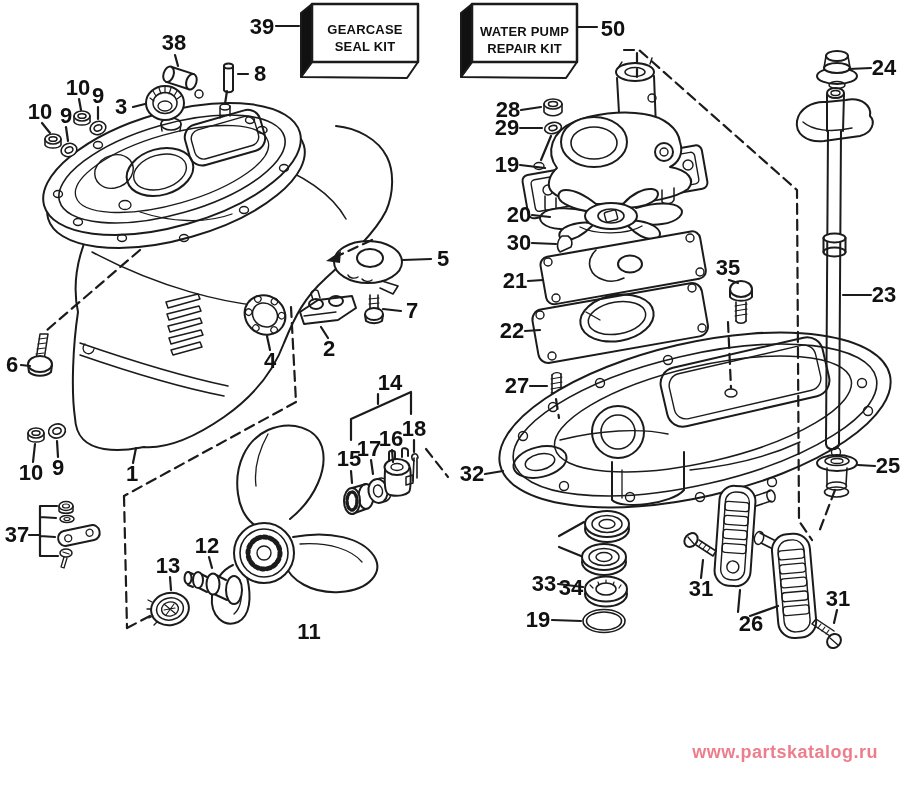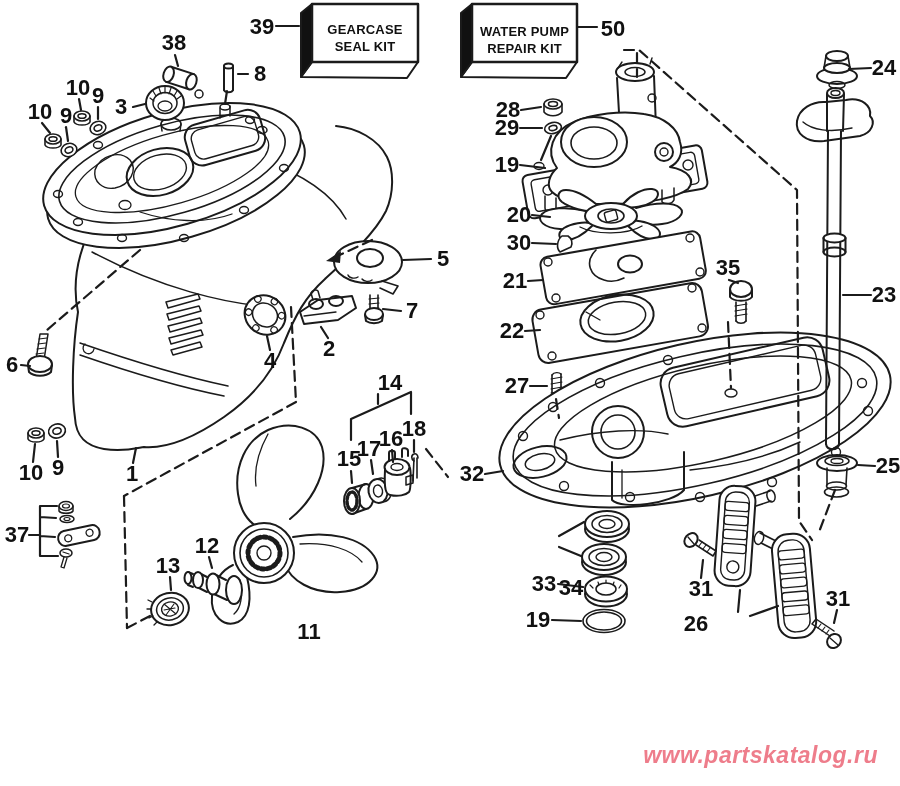--- a/index.html
+++ b/index.html
@@ -4,22 +4,22 @@
 <style>
   html,body{margin:0;padding:0;background:#fff;}
   #stage{position:relative;width:900px;height:786px;background:#fff;overflow:hidden;
          font-family:"Liberation Sans", sans-serif;}
   #artwork{position:absolute;left:0;top:0;}
   .kit-label{position:absolute;display:flex;align-items:center;justify-content:center;
              text-align:center;font-weight:bold;font-size:13px;line-height:1.3;color:#111;
              letter-spacing:.2px;padding:2px;box-sizing:border-box;}
   .callout{position:absolute;transform:translate(-50%,-50%);font-weight:bold;font-size:22px;
            color:#111;white-space:nowrap;line-height:1;}
-  #watermark{position:absolute;right:22px;top:742px;font-weight:bold;font-style:italic;
-             font-size:23px;letter-spacing:.5px;}
+  #watermark{position:absolute;right:22px;top:742px;font-weight:bold;
+             font-size:18px;letter-spacing:.5px;}
 </style>
 </head>
 <body>
 
 <div id="stage">
 
 <svg id="artwork" width="900" height="786" viewBox="0 0 900 786">
   <g stroke="#1b1b1b" fill="none" stroke-width="2" stroke-linecap="round" stroke-linejoin="round">
 
     <g>
@@ -549,19 +549,19 @@
       <div class="callout" style="left: 132px; top: 474px;">1</div>
       <div class="callout" style="left: 472px; top: 474px;">32</div>
       <div class="callout" style="left: 17px; top: 535px;">37</div>
       <div class="callout" style="left: 207px; top: 546px;">12</div>
       <div class="callout" style="left: 571px; top: 542px; margin-top: 46px;">34</div>
       <div class="callout" style="left: 168px; top: 566px;">13</div>
       <div class="callout" style="left: 544px; top: 584px;">33</div>
       <div class="callout" style="left: 701px; top: 589px;">31</div>
       <div class="callout" style="left: 838px; top: 599px;">31</div>
       <div class="callout" style="left: 538px; top: 620px;">19</div>
-      <div class="callout" style="left: 696px; top: 624px;">26</div>
+      <div class="callout" style="left: 751px; top: 624px;">26</div>
       <div class="callout" style="left: 309px; top: 632px;">11</div>
     </div>
 
 <div id="watermark" style="color: rgb(238, 125, 139);">www.partskatalog.ru</div>
 
 </div>
 
 </body></html>

